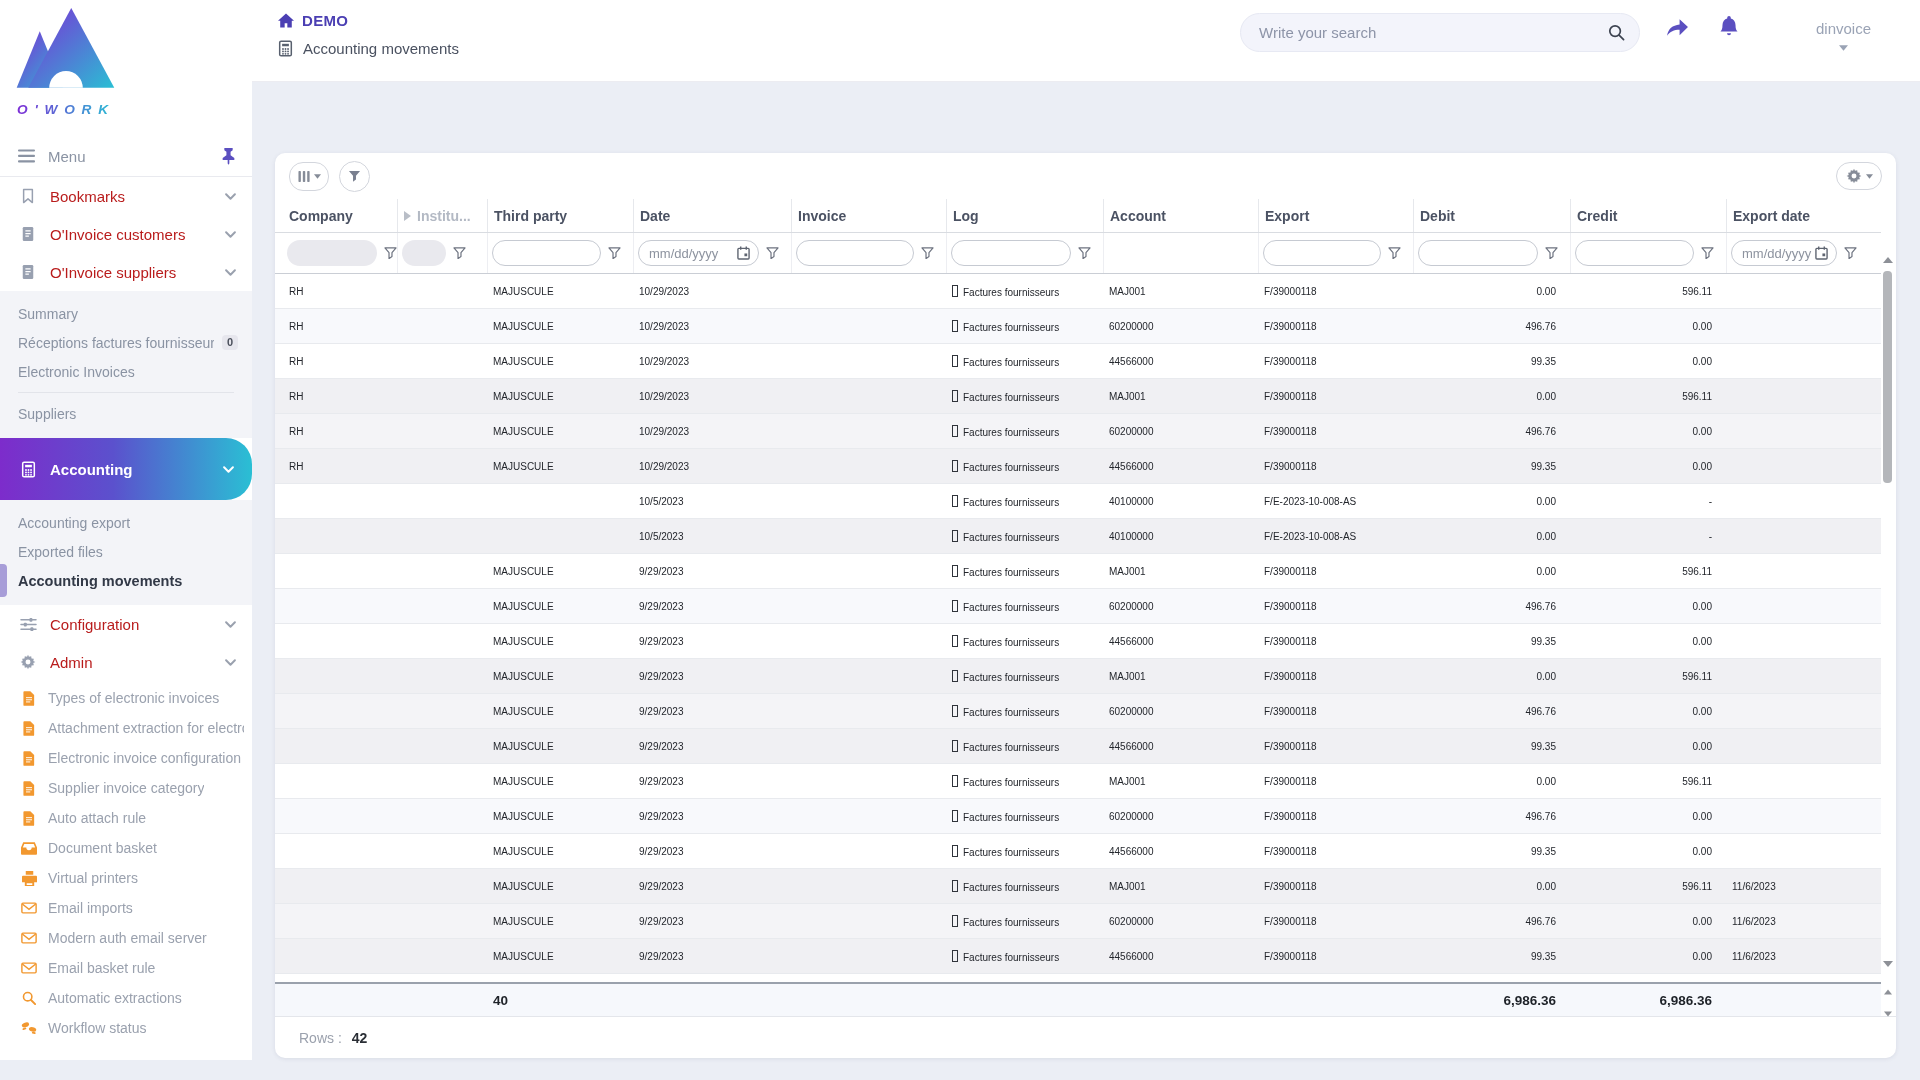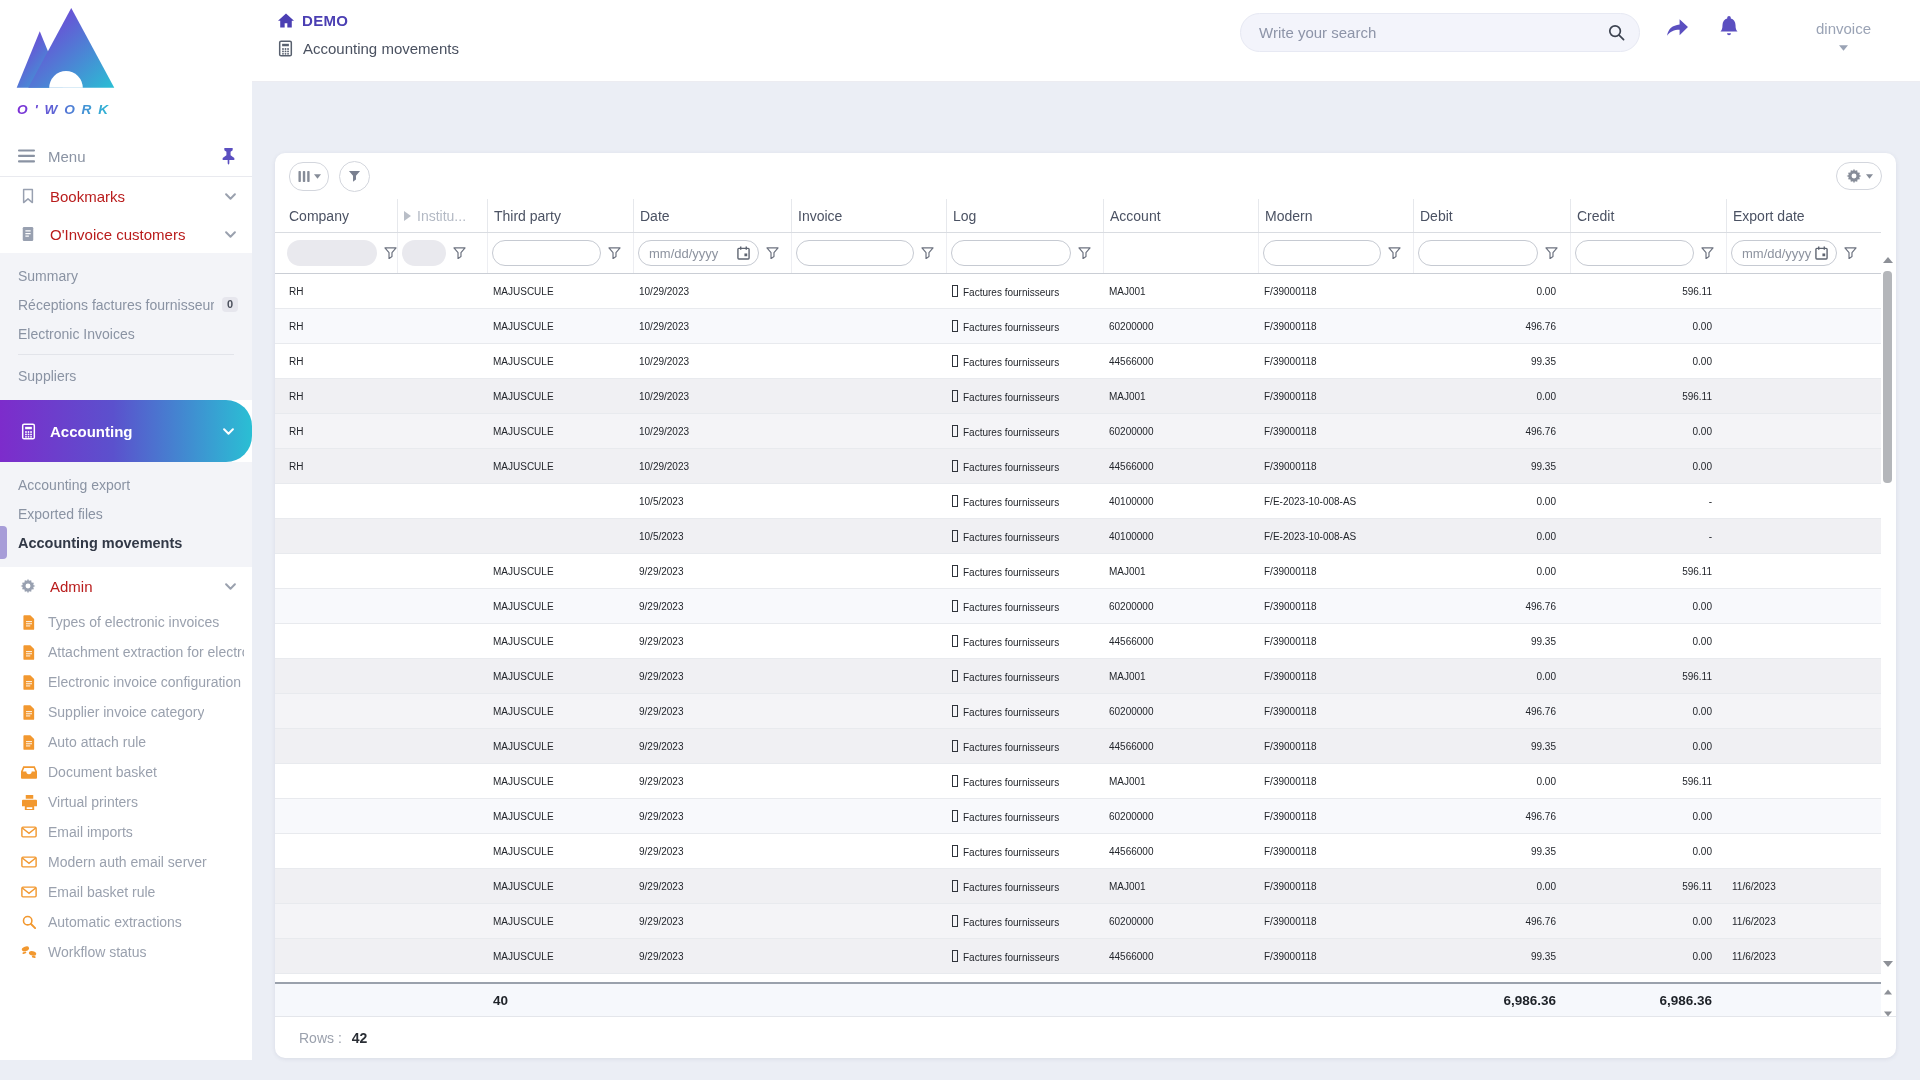--- a/index.html
+++ b/index.html
@@ -50,21 +50,21 @@
 
   
   .card { position:absolute; left:275px; top:153px; width:1621px; height:905px; background:#fff; border-radius:10px; box-shadow:0 1px 4px rgba(60,70,100,.10); display:flex; flex-direction:column; }
   .toolbar { height:46px; flex:none; display:flex; align-items:center; padding:0 14px; position:relative; }
   .btn-cols { width:40px; height:29px; border:1px solid #d3d6dd; border-radius:14px; background:#fff; display:flex; align-items:center; justify-content:center; gap:3px; color:#868c98; cursor:pointer; }
   .btn-filter { width:31px; height:31px; margin-left:10px; border:1px solid #d3d6dd; border-radius:50%; background:#fff; display:flex; align-items:center; justify-content:center; color:#7a8090; cursor:pointer; }
   .btn-gear { position:absolute; right:14px; top:9px; width:46px; height:28px; border:1px solid #d3d6dd; border-radius:14px; background:#fff; display:flex; align-items:center; justify-content:center; gap:4px; color:#868c98; cursor:pointer; }
 
   .grid-row { display:grid; grid-template-columns:114px 90px 146px 158px 155px 157px 155px 155px 157px 156px 143px; padding-left:8px; width:calc(100% - 15px); }
   .thead { height:34px; flex:none; align-items:center; border-bottom:1px solid #d9dce1; }
-  .th { font-size:14px; font-weight:normal; color:#4b5263; padding-left:6px; height:100%; display:flex; align-items:center; border-left:1px solid #e6e8ec; overflow:hidden; white-space:nowrap; }
+  .th { font-size:14px; font-weight:bold; color:#4b5263; padding-left:6px; height:100%; display:flex; align-items:center; border-left:1px solid #e6e8ec; overflow:hidden; white-space:nowrap; }
   .th:first-child { border-left:none; }
   .th.muted { color:#b3b9c4; }
   .th .expander { width:0; height:0; border-top:5px solid transparent; border-bottom:5px solid transparent; border-left:7px solid #b9bec7; margin-right:6px; flex:none; }
   .tfilter { height:41px; flex:none; align-items:center; border-bottom:1px solid #caced5; }
   .fc { display:flex; align-items:center; padding-left:4px; height:100%; border-left:1px solid #edeef2; }
   .fc:first-child { border-left:none; }
   .pill { height:26px; border-radius:13px; border:1px solid #c6cad2; background:#fff; flex:1; max-width:calc(100% - 32px); display:flex; align-items:center; padding:0 8px 0 10px; font-size:13px; color:#8d939f; }
   .pill input { width:100%; border:none; outline:none; background:transparent; font-size:13px; }
   .pill.disabled { background:#e9e9ee; border:none; }
   .pill.dis-sm { max-width:44px; }
@@ -153,20 +153,36 @@
       <div class="side-item bold">
         <span class="ic">
           <svg viewBox="0 0 16 18" width="14" height="16">
             <rect x="2" y="1" width="12" height="16" rx="1.5" fill="currentColor"></rect>
             <g stroke="#fff" stroke-width="1.3">
               <path d="M5 5.5h6M5 8.5h6M5 11.5h4"></path>
             </g>
           </svg>
         </span>
         <span class="tx">O'Invoice customers</span>
+        <span class="chev">
+          <svg viewBox="0 0 10 6" width="11" height="7">
+            <path d="M1 1l4 4 4-4" fill="none" stroke="currentColor" stroke-width="1.8" stroke-linecap="round" stroke-linejoin="round"></path>
+          </svg>
+        </span>
+      </div>
+      <div class="side-item bold">
+        <span class="ic">
+          <svg viewBox="0 0 16 18" width="14" height="16">
+            <rect x="2" y="1" width="12" height="16" rx="1.5" fill="currentColor"></rect>
+            <g stroke="#fff" stroke-width="1.3">
+              <path d="M5 5.5h6M5 8.5h6M5 11.5h4"></path>
+            </g>
+          </svg>
+        </span>
+        <span class="tx">O'Invoice suppliers</span>
         <span class="chev">
           <svg viewBox="0 0 10 6" width="11" height="7">
             <path d="M1 1l4 4 4-4" fill="none" stroke="currentColor" stroke-width="1.8" stroke-linecap="round" stroke-linejoin="round"></path>
           </svg>
         </span>
       </div>
     </nav>
   <div class="subblock" id="nav-sub1">
       <div class="sub-item">
         <span class="tx">Summary</span>
@@ -217,20 +233,40 @@
       <div class="sub-item">
         <span class="tx">Exported files</span>
       </div>
       <div class="sub-item active">
         <span class="tx">Accounting movements</span>
       </div>
     </div>
   <nav id="nav-bottom">
       <div class="side-item bold">
         <span class="ic">
+          <svg viewBox="0 0 18 16" width="17" height="15">
+            <g stroke="currentColor" stroke-width="1.6" stroke-linecap="round">
+              <path d="M1 3h16M1 8h16M1 13h16"></path>
+            </g>
+            <g fill="currentColor">
+              <rect x="10" y="1" width="3.2" height="4" rx="1"></rect>
+              <rect x="4" y="6" width="3.2" height="4" rx="1"></rect>
+              <rect x="11" y="11" width="3.2" height="4" rx="1"></rect>
+            </g>
+          </svg>
+        </span>
+        <span class="tx">Configuration</span>
+        <span class="chev">
+          <svg viewBox="0 0 10 6" width="11" height="7">
+            <path d="M1 1l4 4 4-4" fill="none" stroke="currentColor" stroke-width="1.8" stroke-linecap="round" stroke-linejoin="round"></path>
+          </svg>
+        </span>
+      </div>
+      <div class="side-item bold">
+        <span class="ic">
           <svg viewBox="0 0 20 20" width="16" height="16">
             <path fill="currentColor" d="M10 .8l1.2 2.6 2.8-.7.4 2.9 2.9.4-.7 2.8 2.6 1.2-2.6 1.2.7 2.8-2.9.4-.4 2.9-2.8-.7L10 19.2l-1.2-2.6-2.8.7-.4-2.9-2.9-.4.7-2.8L.8 10l2.6-1.2-.7-2.8 2.9-.4.4-2.9 2.8.7z"></path>
             <circle cx="10" cy="10" r="3.1" fill="#fff"></circle>
           </svg>
         </span>
         <span class="tx">Admin</span>
         <span class="chev">
           <svg viewBox="0 0 10 6" width="11" height="7">
             <path d="M1 1l4 4 4-4" fill="none" stroke="currentColor" stroke-width="1.8" stroke-linecap="round" stroke-linejoin="round"></path>
           </svg>
@@ -480,21 +516,21 @@
       <div class="th">
         <span>Invoice</span>
       </div>
       <div class="th">
         <span>Log</span>
       </div>
       <div class="th">
         <span>Account</span>
       </div>
       <div class="th">
-        <span>Modern</span>
+        <span>Export</span>
       </div>
       <div class="th">
         <span>Debit</span>
       </div>
       <div class="th">
         <span>Credit</span>
       </div>
       <div class="th">
         <span>Export date</span>
       </div>

